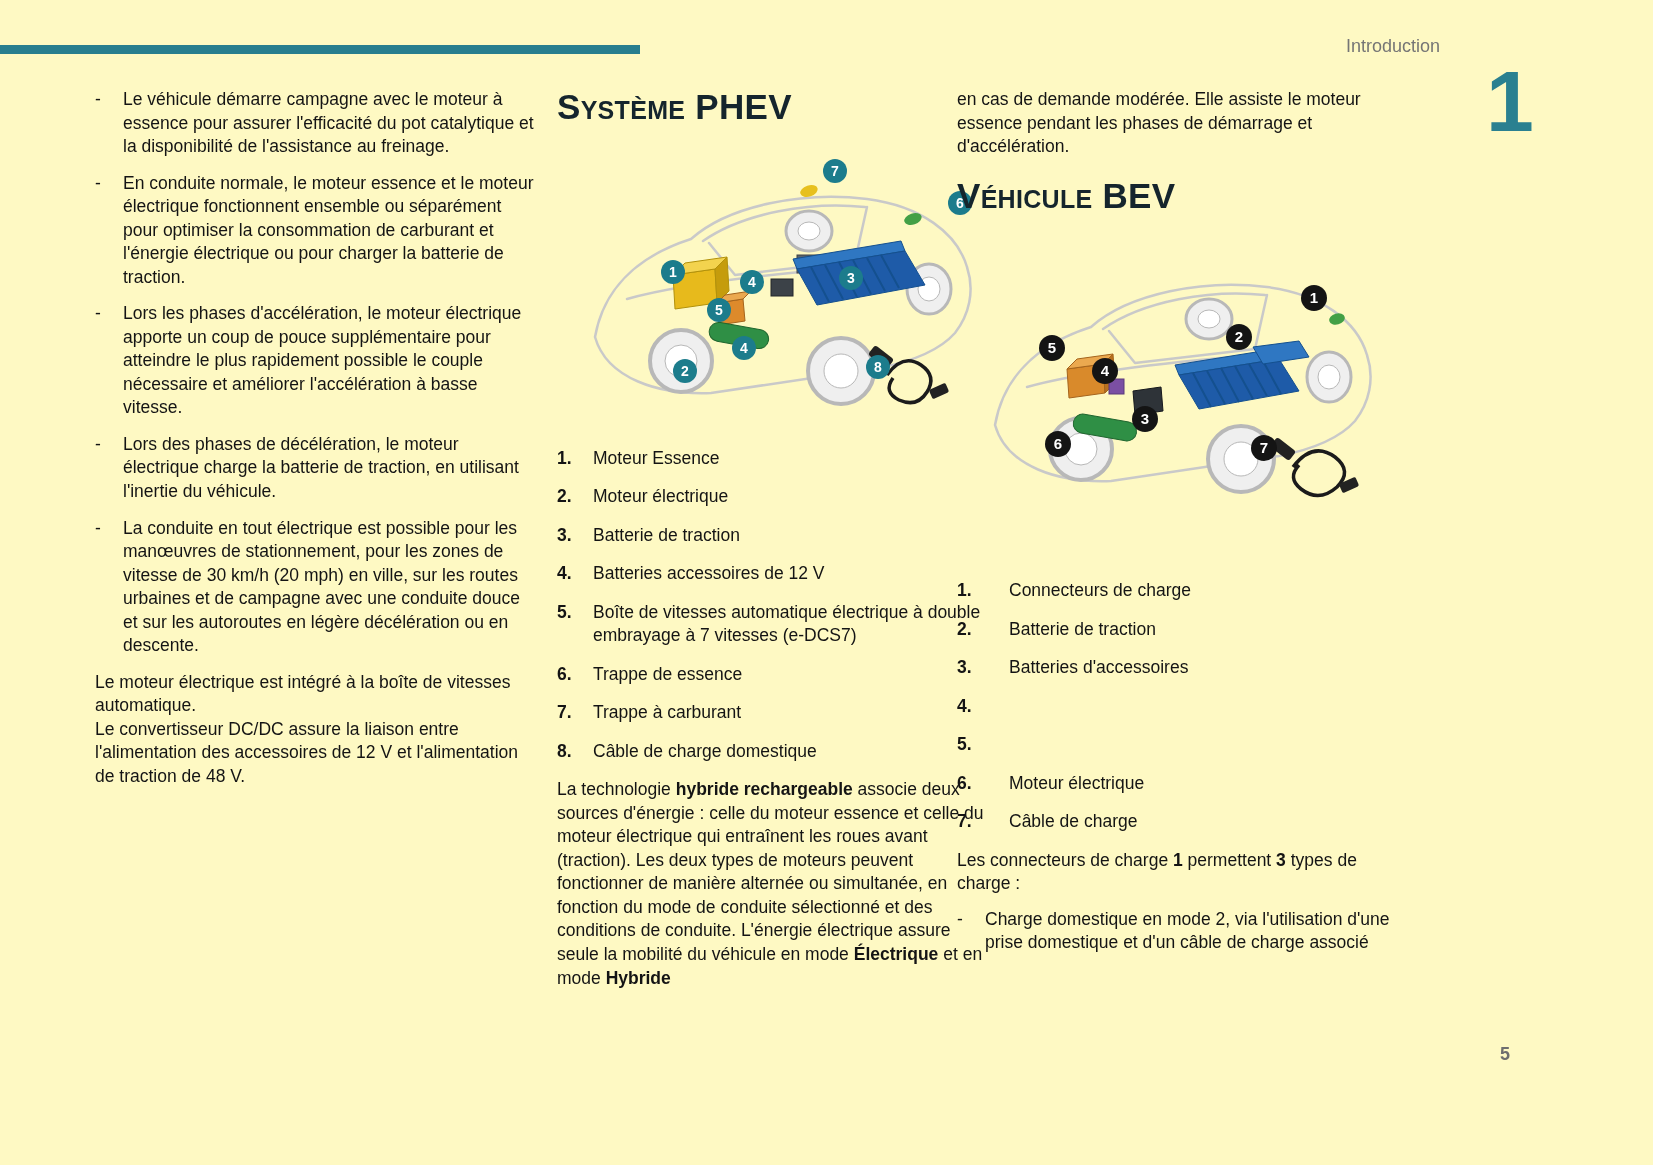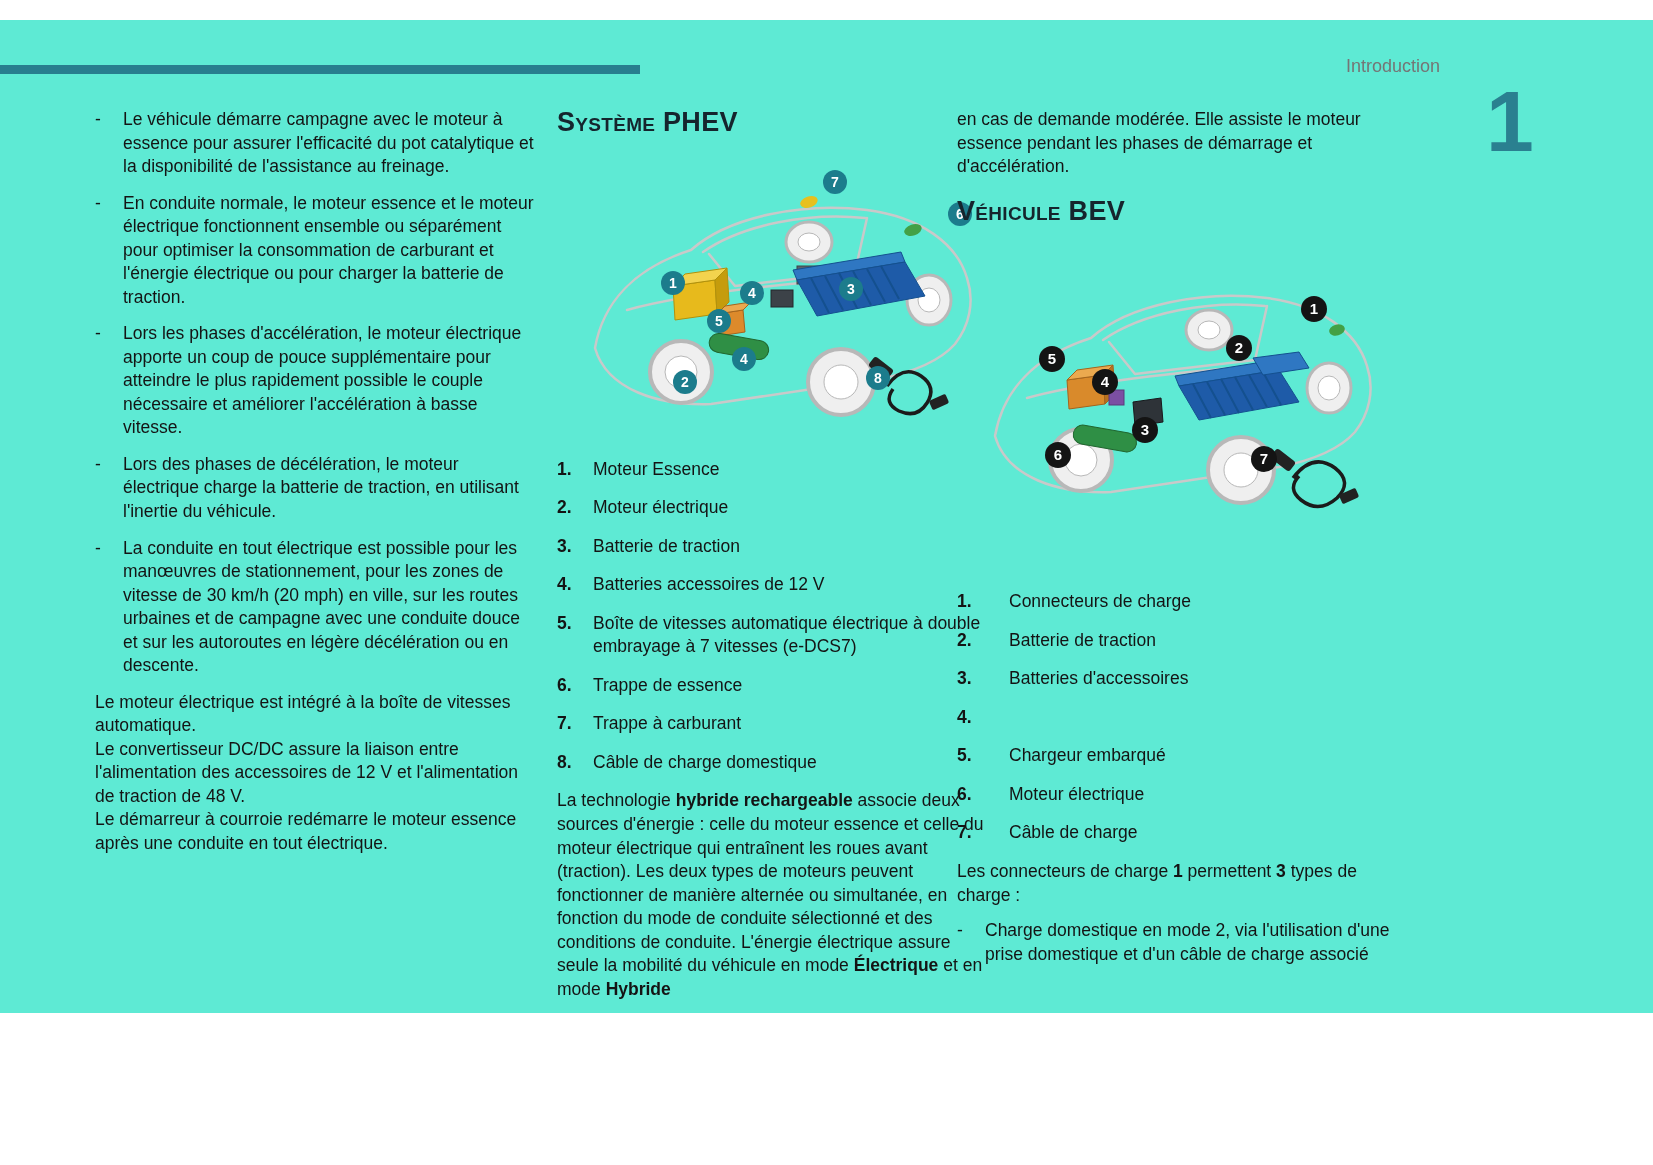--- a/index.html
+++ b/index.html
@@ -1,37 +1,37 @@
 <!DOCTYPE html>
 <html><head>
 <meta charset="utf-8">
 <style>
   * { box-sizing: border-box; }
   html,body { margin:0; padding:0; background:#ffffff; }
   body { font-family:"Liberation Sans", sans-serif; color:#111; }
-  .page { position:relative; width:1653px; height:993px; background:#5eead4; overflow:hidden;margin-top:20px; }
+  .page { position:relative; width:1653px; height:1165px; background:#fef9c3; overflow:hidden; }
 
   .topbar { position:absolute; left:0; top:45px; width:640px; height:9px; background:#287e8e; }
   .intro-label { position:absolute; left:1346px; top:36px; font-size:18px; color:#757575; }
   .chapter-num { position:absolute; left:1486px; top:58px; font-size:86px; font-weight:bold; color:#2a8090; line-height:1; }
 
   .col { position:absolute; font-size:17.5px; line-height:1.345; color:#141414; }
   .col-left  { left:95px;  top:88px; width:443px; }
   .col-mid   { left:557px; top:88px; width:430px; }
   .col-right { left:957px; top:88px; width:436px; }
 
   .bullet { display:flex; margin:0 0 13px 0; }
   .bullet .dash { flex:0 0 28px; }
   .bullet .btxt { flex:1; }
 
   .para { margin:0; }
   .para + .para { margin-top:0; }
   .paras-block { margin-top:4px; }
 
-  .section-heading { font-variant:small-caps; font-size:27px; font-weight:bold; color:#15252d;
+  .section-heading { font-variant:small-caps; font-size:35px; font-weight:bold; color:#15252d;
                      letter-spacing:0.3px; margin:0 0 10px 0; line-height:1.1; }
 
   .diagram { display:block; margin-top:12px; }
 
   .legend { margin-top:8px; }
   .legend-item { display:flex; margin-bottom:15px; }
   .legend-num { flex:0 0 36px; font-weight:bold; }
   .legend-label { flex:1; }
   .legend-wide .legend-num { flex:0 0 52px; }
 
@@ -75,21 +75,20 @@
       <span class="dash">-</span>
       <span class="btxt">Lors des phases de décélération, le moteur électrique charge la batterie de traction, en utilisant l'inertie du véhicule.</span>
     </div>
     <div class="bullet">
       <span class="dash">-</span>
       <span class="btxt">La conduite en tout électrique est possible pour les manœuvres de stationnement, pour les zones de vitesse de 30 km/h (20 mph) en ville, sur les routes urbaines et de campagne avec une conduite douce et sur les autoroutes en légère décélération ou en descente.</span>
     </div>
     <div class="paras-block">
       <p class="para">Le moteur électrique est intégré à la boîte de vitesses automatique.</p>
       <p class="para">Le convertisseur DC/DC assure la liaison entre l'alimentation des accessoires de 12 V et l'alimentation de traction de 48 V.</p>
-      <p class="para">Le démarreur à courroie redémarre le moteur essence après une conduite en tout électrique.</p>
     </div>
   </div>
 
   <div class="col col-mid">
     <h2 class="section-heading">Système PHEV</h2>
 
     <svg class="diagram" width="430" height="300" viewBox="0 0 430 300">
       <g fill="none" stroke="#c9c9c9" stroke-width="2.5" stroke-linejoin="round" stroke-linecap="round">
         <path d="M38,198 C46,152 78,118 134,100 C172,66 248,52 310,60 C364,67 400,94 410,128 C418,152 412,176 398,194 C382,212 352,223 322,229 L154,254 C102,256 50,240 38,198 Z"></path>
         <path d="M146,102 C186,74 254,62 308,68"></path>
@@ -297,21 +296,20 @@
       </div>
       <div class="legend-item">
         <span class="legend-num">3.</span>
         <span class="legend-label">Batteries d'accessoires</span>
       </div>
       <div class="legend-item">
         <span class="legend-num">4.</span>
       </div>
       <div class="legend-item">
         <span class="legend-num">5.</span>
-        <span class="legend-label">Chargeur embarqué</span>
       </div>
       <div class="legend-item">
         <span class="legend-num">6.</span>
         <span class="legend-label">Moteur électrique</span>
       </div>
       <div class="legend-item">
         <span class="legend-num">7.</span>
         <span class="legend-label">Câble de charge</span>
       </div>
     </div>

